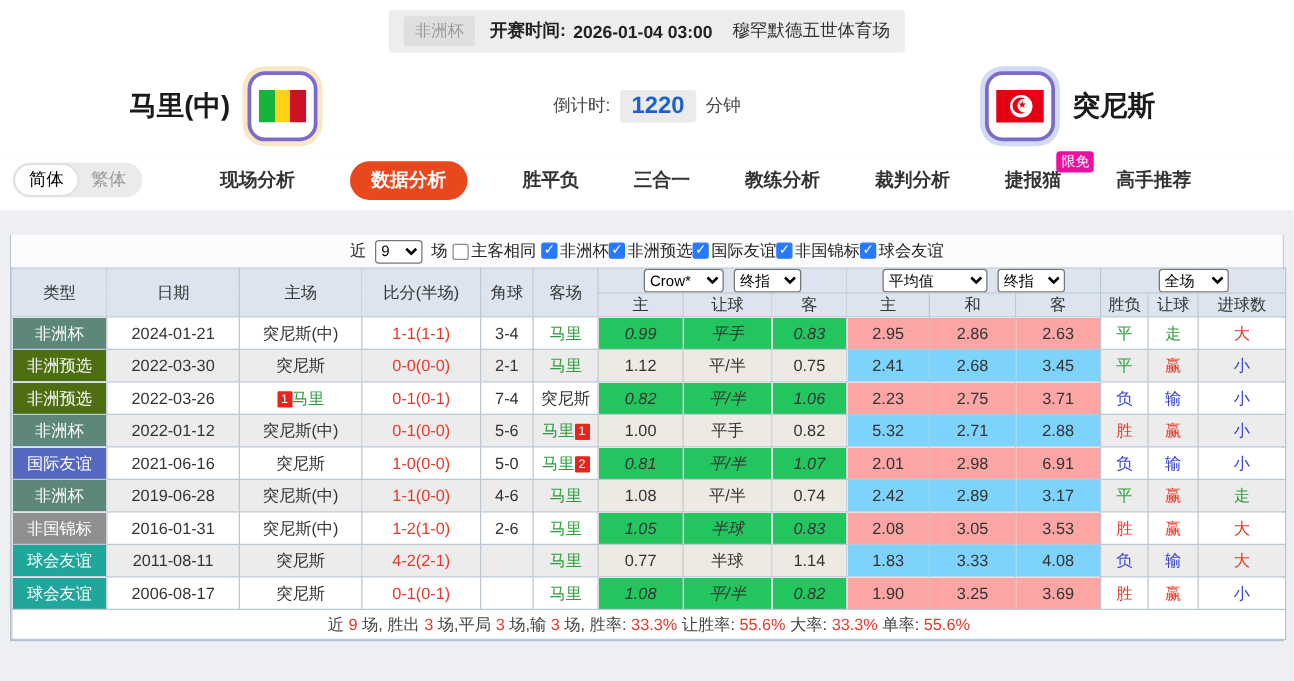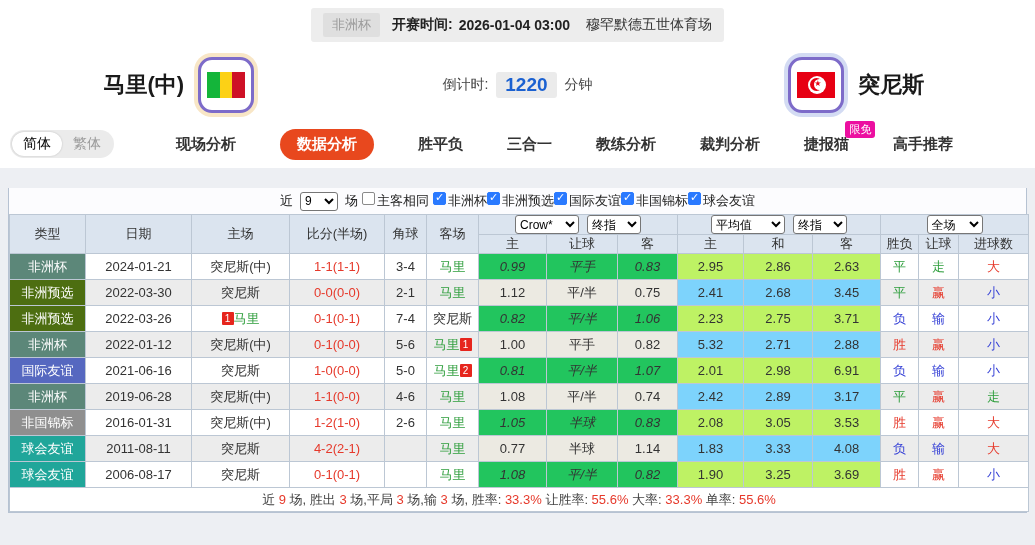--- a/index.html
+++ b/index.html
@@ -39,30 +39,30 @@
   .nav-right { margin-left:auto; }
   .pill-btn { background:#fff; border:1px solid #b9aff0; color:#6b5dd6; border-radius:15px; padding:5px 15px; font-size:13px; cursor:pointer; font-family:inherit; }
   .panel { margin:20px 8px 0 8px; background:#fff; border:1px solid #b6c2d2; border-top:none; }
   .panel-title { background:#4e3f9b; color:#fff; font-size:15px; font-weight:bold; text-align:center; height:28px; line-height:28px; letter-spacing:1px; }
   .filter-row { height:26px; display:flex; align-items:center; justify-content:center; gap:4px; font-size:13px; color:#222; background:#fcfcfe; }
   .filter-row select { margin:0 3px; }
   select { font-size:12px; font-family:inherit; border:1px solid #767676; border-radius:3px; background:#fff; height:19px; }
   .cbx { display:inline-block; width:13px; height:13px; border:1px solid #8a8a8a; border-radius:2px; background:#fff; vertical-align:-2px; margin-right:2px; }
   .cbx.on { background:#2979ff; border-color:#2979ff; position:relative; }
   .cbx.on:after { content:"✓"; position:absolute; left:1px; top:-2px; color:#fff; font-size:11px; font-weight:bold; }
-  .cb-label { display:inline-flex; align-items:flex-start; cursor:pointer; }
+  .cb-label { display:inline-flex; align-items:center; cursor:pointer; }
   table { border-collapse:collapse; width:100%; table-layout:fixed; font-size:13px; color:#333; }
   th,td { border:1px solid #bcc7d4; text-align:center; overflow:hidden; white-space:nowrap; }
   thead th { background:#dbe4ef; font-weight:normal; height:18px; }
   thead tr.drop-row th { height:20px; background:#dbe4ef; }
   tbody td { height:26px; }
   tr.odd td { background:#fff; }
   tr.even td { background:#ececec; }
   tr.odd td.tw { background:#22c55e;font-style:italic; } tr.even td.tw { background:#eceae2; }
-  tr.odd td.tb { background:#bef264; } tr.even td.tb { background:#7dd3fc; }
+  tr.odd td.tb { background:#fca5a5; } tr.even td.tb { background:#7dd3fc; }
   td.type-cell { color:#fff !important; }
   .score-red { color:#e6392b; }
   .t-green { color:#2e9e3c; } .t-dark { color:#333; }
   .card-badge { display:inline-block; background:#e6251d; color:#fff; font-size:10px; width:12px; height:13px; line-height:13px; border-radius:1px; vertical-align:1px; }
   .foot-row td { background:#fff; height:24px; font-size:13px; color:#444; }
   .red { color:#e6392b; }
   .drop-cell-inner { display:flex; justify-content:center; gap:8px; align-items:center; }
 </style>
 </head>
 <body>
@@ -182,21 +182,21 @@
           <th rowspan="2">角球</th>
           <th rowspan="2">客场</th>
           <th colspan="3">
             <span class="drop-cell-inner">
               <select style="width:64px"><option>Crow*</option></select>
               <select style="width:54px"><option>终指</option></select>
             </span>
           </th>
           <th colspan="3">
             <span class="drop-cell-inner">
-              <select style="width:74px"><option>平均值</option></select>
+              <select style="width:84px"><option>平均值</option></select>
               <select style="width:54px"><option>终指</option></select>
             </span>
           </th>
           <th colspan="3">
             <span class="drop-cell-inner">
               <select style="width:56px"><option>全场</option></select>
             </span>
           </th>
         </tr>
         <tr>

